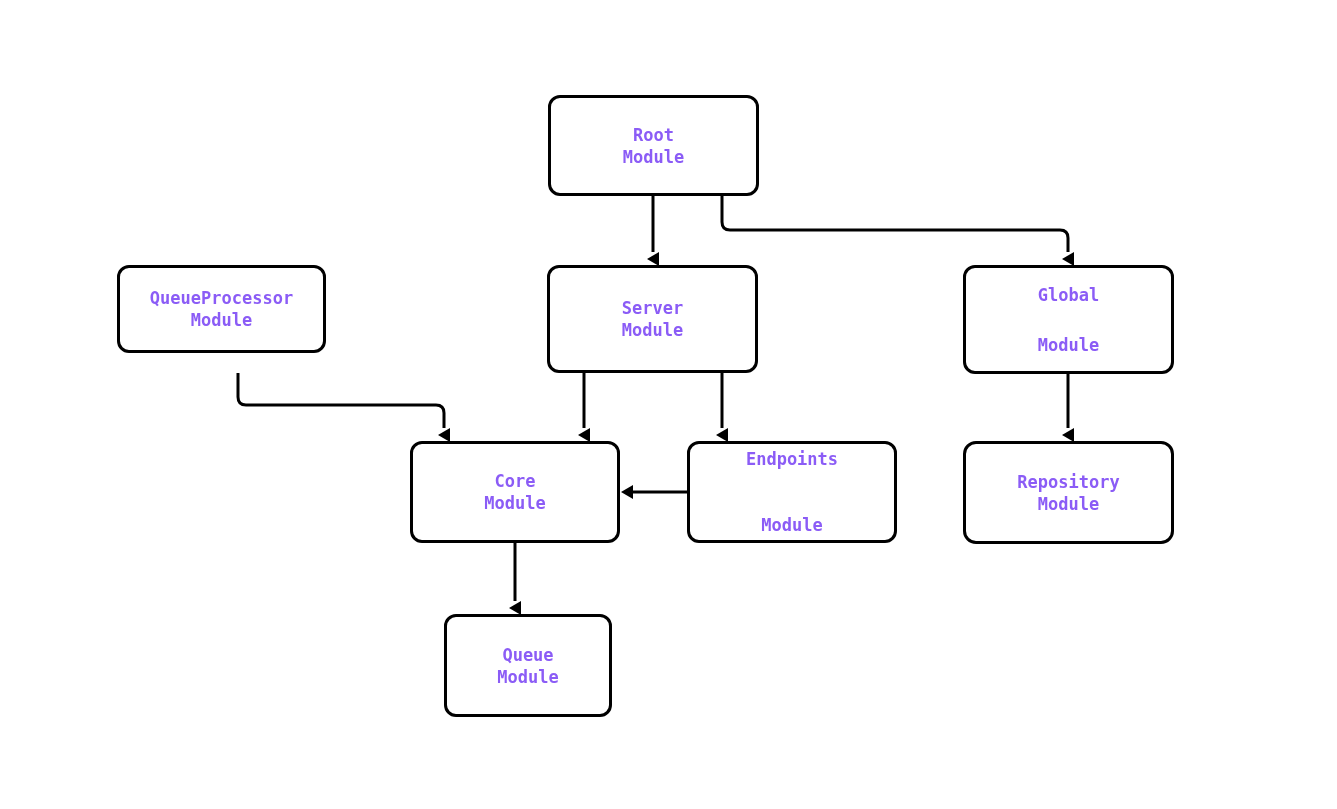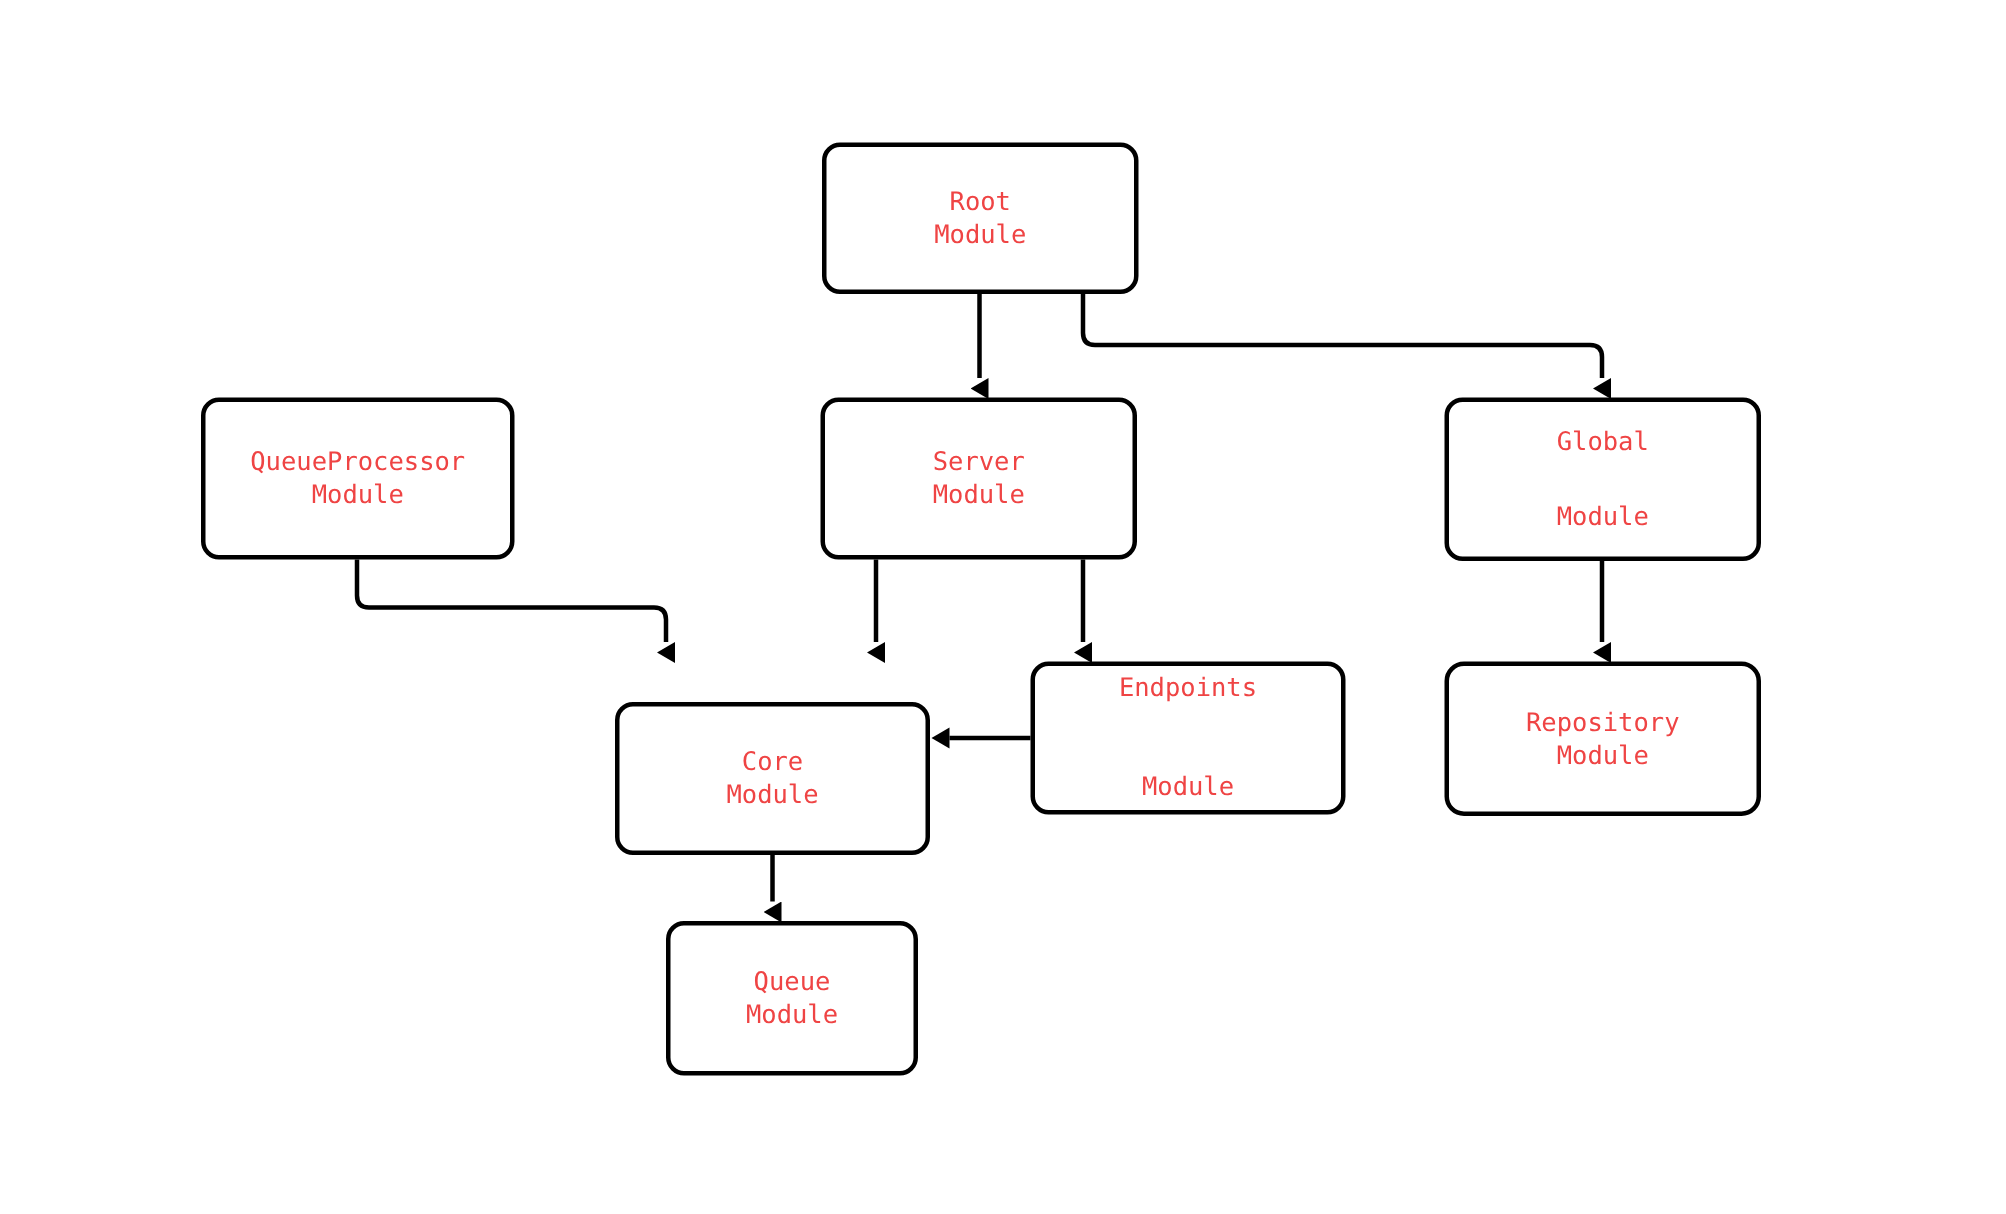--- a/index.html
+++ b/index.html
@@ -34,23 +34,23 @@
     border-radius: 12px;
     display: flex;
     flex-direction: column;
     align-items: center;
     justify-content: center;
     z-index: 2;
   }
   .node-label {
     font-family: "DejaVu Sans Mono", "Liberation Mono", monospace;
     font-size: 17px;
-    font-weight: 400;
+    font-weight: 700;
     line-height: 22px;
-    color: #ef4444;
+    color: #8b5cf6;
     text-align: center;
     white-space: pre;
     letter-spacing: 0px;
   }
 </style>
 </head>
 <body>
 
 <div id="diagram-root">
 
@@ -71,36 +71,36 @@
         <path d="M 1068 374 L 1068 428" marker-end="url(#arrow-down)"></path>
         <path d="M 515 543 L 515 601" marker-end="url(#arrow-down)"></path>
       </g>
   </svg>
 
   <div class="node" style="left: 548px; top: 95px; width: 211px; height: 101px;">
     <span class="node-label">Root</span>
     <span class="node-label">Module</span>
   </div>
 
-  <div class="node" style="left: 134px; top: 265px; width: 209px; height: 108px;">
+  <div class="node" style="left: 117px; top: 265px; width: 209px; height: 88px;">
     <span class="node-label">QueueProcessor</span>
     <span class="node-label">Module</span>
   </div>
 
   <div class="node" style="left: 547px; top: 265px; width: 211px; height: 108px;">
     <span class="node-label">Server</span>
     <span class="node-label">Module</span>
   </div>
 
   <div class="node" style="left: 963px; top: 265px; width: 211px; height: 109px; gap: 28px;">
     <span class="node-label">Global</span>
     <span class="node-label">Module</span>
   </div>
 
-  <div class="node" style="left: 410px; top: 441px; width: 210px; height: 102px; margin-top: 27px;">
+  <div class="node" style="left: 410px; top: 441px; width: 210px; height: 102px;">
     <span class="node-label">Core</span>
     <span class="node-label">Module</span>
   </div>
 
   <div class="node" style="left: 687px; top: 441px; width: 210px; height: 102px; gap: 44px;">
     <span class="node-label">Endpoints</span>
     <span class="node-label">Module</span>
   </div>
 
   <div class="node" style="left: 963px; top: 441px; width: 211px; height: 103px; border-radius: 13px;">

